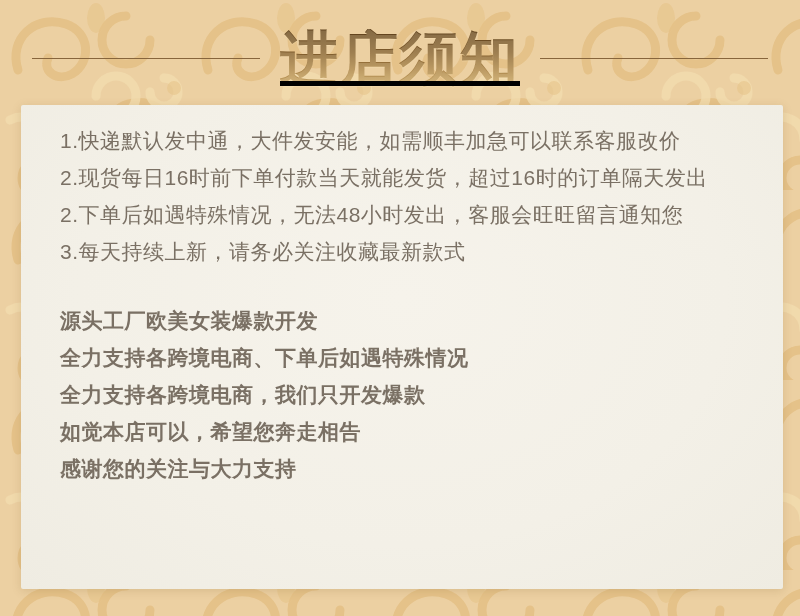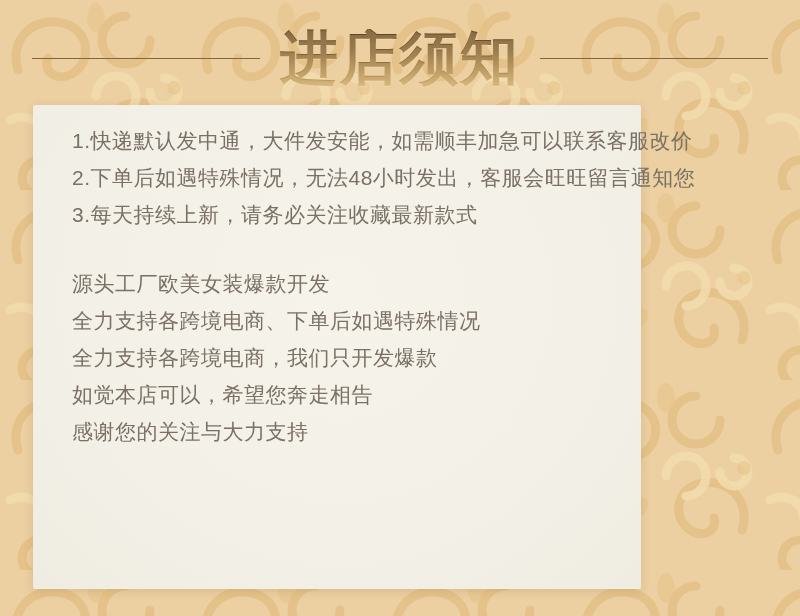--- a/index.html
+++ b/index.html
@@ -23,20 +23,21 @@
   }
   
   .header {
     position: absolute;
     top: 12px; left: 0; right: 0;
     height: 92px;
     display: flex;
     align-items: center;
     justify-content: center;
     gap: 20px;
+    text-decoration: underline;
   }
   .title-rule {
     width: 228px;
     height: 0;
     border-top: 1px solid #87653c;
     flex: 0 0 auto;
   }
   .page-title {
     font-family: "DejaVu Serif", "Liberation Serif", serif;
     font-weight: 700;
@@ -49,39 +50,39 @@
     -webkit-text-fill-color: transparent;
     color: #7d5a2b;
     text-shadow: 0 1px 0 rgba(255,235,190,0.25);
     white-space: nowrap;
   }
   
   .card {
     position: absolute;
     top: 105px;
     left: 21px;
-    width: 608px;
+    width: 762px;
     height: 484px;
     background: #f4f1e9;
     background-image: radial-gradient(ellipse at 50% 40%, #f6f3eb 0%, #f3f0e7 60%, #efece2 100%);
     border-radius: 2px;
     box-shadow: 0 2px 10px rgba(120, 90, 40, 0.18);
     padding: 17px 28px 0 39px;
-    margin-left: 12px;
   }
   .notice-list .notice-line,
   .about-block .about-line {
     font-size: 21px;
     line-height: 37px;
     color: #7a7064;
     letter-spacing: 0.5px;
     white-space: nowrap;
   }
   .about-block {
     margin-top: 32px;
+    font-weight: bold;
   }
 </style>
 </head>
 <body>
 
 <div class="page">
 
   <svg class="bg-svg" xmlns="http://www.w3.org/2000/svg" width="800" height="616" aria-hidden="true">
     <defs>
       <pattern id="damask" width="190" height="190" patternUnits="userSpaceOnUse">
@@ -110,20 +111,21 @@
   <div class="header">
     <div class="title-rule"></div>
     <div class="page-title">进店须知</div>
     <div class="title-rule"></div>
   </div>
 
   <div class="card">
 
     <div class="notice-list">
       <p class="notice-line">1.快递默认发中通，大件发安能，如需顺丰加急可以联系客服改价</p>
+      <p class="notice-line">2.现货每日16时前下单付款当天就能发货，超过16时的订单隔天发出</p>
       <p class="notice-line">2.下单后如遇特殊情况，无法48小时发出，客服会旺旺留言通知您</p>
       <p class="notice-line">3.每天持续上新，请务必关注收藏最新款式</p>
     </div>
 
     <div class="about-block">
       <p class="about-line">源头工厂欧美女装爆款开发</p>
       <p class="about-line">全力支持各跨境电商、下单后如遇特殊情况</p>
       <p class="about-line">全力支持各跨境电商，我们只开发爆款</p>
       <p class="about-line">如觉本店可以，希望您奔走相告</p>
       <p class="about-line">感谢您的关注与大力支持</p>

